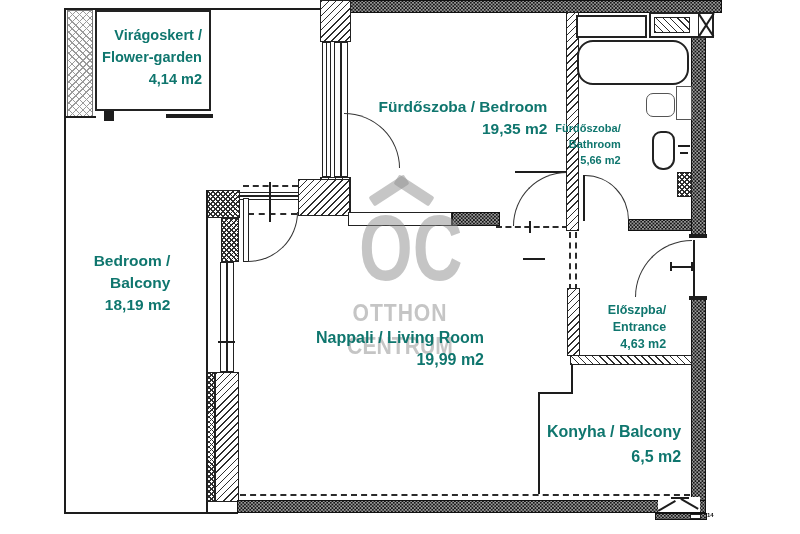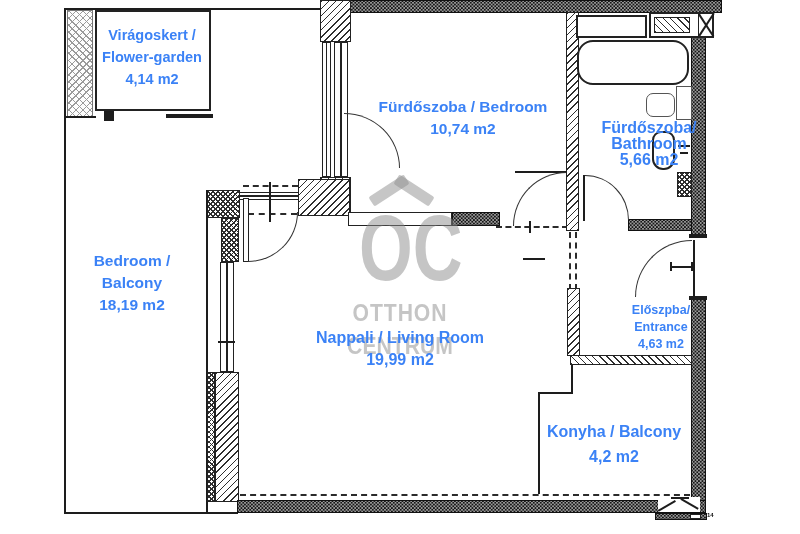--- a/index.html
+++ b/index.html
@@ -25,22 +25,22 @@
   .line{background:#1d1d1d;}
   .dh{border-top:2px dashed #2b2b2b;}
   .dv{border-left:2px dashed #2b2b2b;}
   .arc-tl{border-top:1.6px solid #333;border-left:1.6px solid #333;border-top-left-radius:100% 100%;}
   .arc-tr{border-top:1.6px solid #333;border-right:1.6px solid #333;border-top-right-radius:100% 100%;}
   .arc-br{border-bottom:1.6px solid #333;border-right:1.6px solid #333;border-bottom-right-radius:100% 100%;}
   .fix{background:#fff;border:2px solid #222;}
   .fixthin{background:#fff;border:1.5px solid #555;}
   .whitebar{background:#fff;border:1.5px solid #222;}
   .rot{transform-origin:left center;}
-  .label{position:absolute;transform:translateX(-50%);text-align:center;font-weight:bold;
-         color:#3b82f6;white-space:nowrap;z-index:10;line-height:1;}
+  .label{position:absolute;transform:translateX(-50%);text-align:right;font-weight:bold;
+         color:#0f766e;white-space:nowrap;z-index:10;line-height:1;}
   .wm{position:absolute;color:#8d8d8d;opacity:.5;z-index:5;font-weight:bold;text-align:center;}
   .wmbar{position:absolute;background:#8d8d8d;opacity:.5;z-index:5;border-radius:2px;}
   .fn{position:absolute;font-size:6px;font-weight:bold;color:#111;z-index:6;}
 </style>
 </head>
 <body>
 
 <div id="plan">
 
   <div class="wmbar" style="left:368px;top:185px;width:42px;height:11px;transform:rotate(-33deg);"></div>
@@ -141,44 +141,44 @@
   <span class="fn" style="left:707px;top:512px;">14</span>
 
   <div class="label" style="left:152px;top:24px;font-size:14.5px;line-height:22px;">
     <div>Virágoskert /</div>
     <div>Flower-garden</div>
     <div>4,14 m2</div>
   </div>
 
   <div class="label" style="left:463px;top:96px;font-size:15.5px;line-height:22px;">
     <div>Fürdőszoba / Bedroom</div>
-    <div>10,74 m2</div>
+    <div>19,35 m2</div>
   </div>
 
-  <div class="label" style="left:649px;top:120px;font-size:16px;line-height:16px;">
+  <div class="label" style="left:588px;top:120px;font-size:11px;line-height:16px;">
     <div>Fürdőszoba/</div>
     <div>Bathroom</div>
     <div>5,66 m2</div>
   </div>
 
   <div class="label" style="left:132px;top:250px;font-size:15.5px;line-height:22px;">
     <div>Bedroom /</div>
     <div>Balcony</div>
     <div>18,19 m2</div>
   </div>
 
   <div class="label" style="left:400px;top:327px;font-size:16px;line-height:22px;">
     <div>Nappali / Living Room</div>
     <div>19,99 m2</div>
   </div>
 
-  <div class="label" style="left:637px;top:302px;font-size:12.5px;line-height:17px;margin-left:24px;">
+  <div class="label" style="left:637px;top:302px;font-size:12.5px;line-height:17px;">
     <div>Előszpba/</div>
     <div>Entrance</div>
     <div>4,63 m2</div>
   </div>
 
   <div class="label" style="left:614px;top:419px;font-size:16px;line-height:25px;">
     <div>Konyha / Balcony</div>
-    <div>4,2 m2</div>
+    <div>6,5 m2</div>
   </div>
 
 </div>
 
 </body></html>

